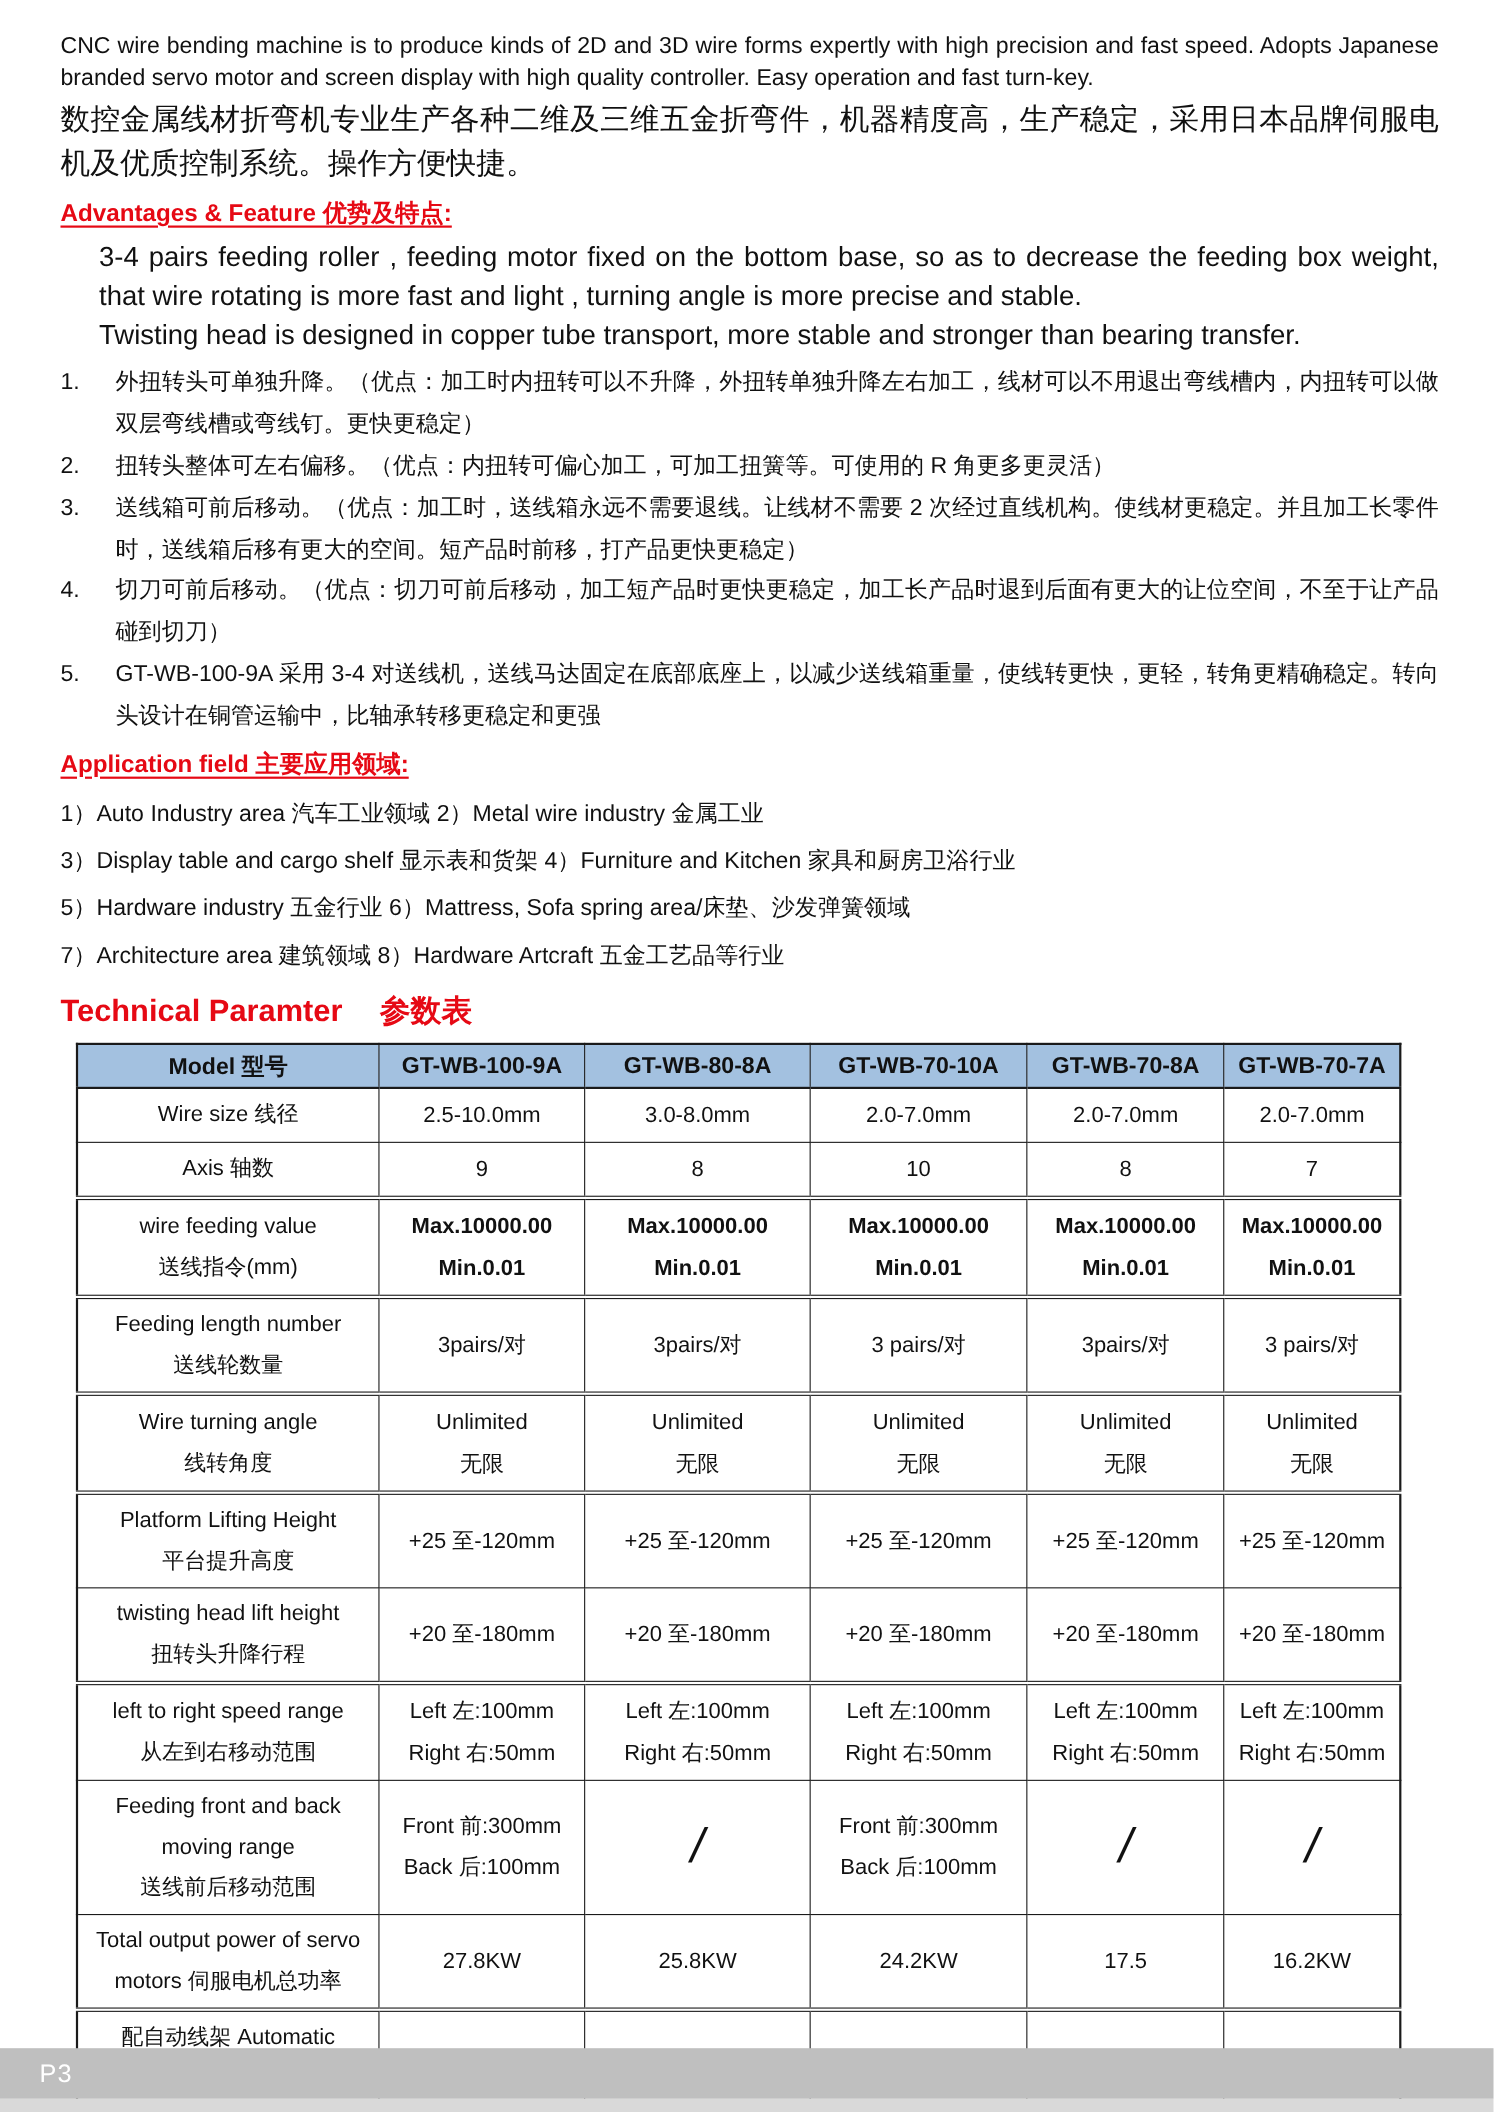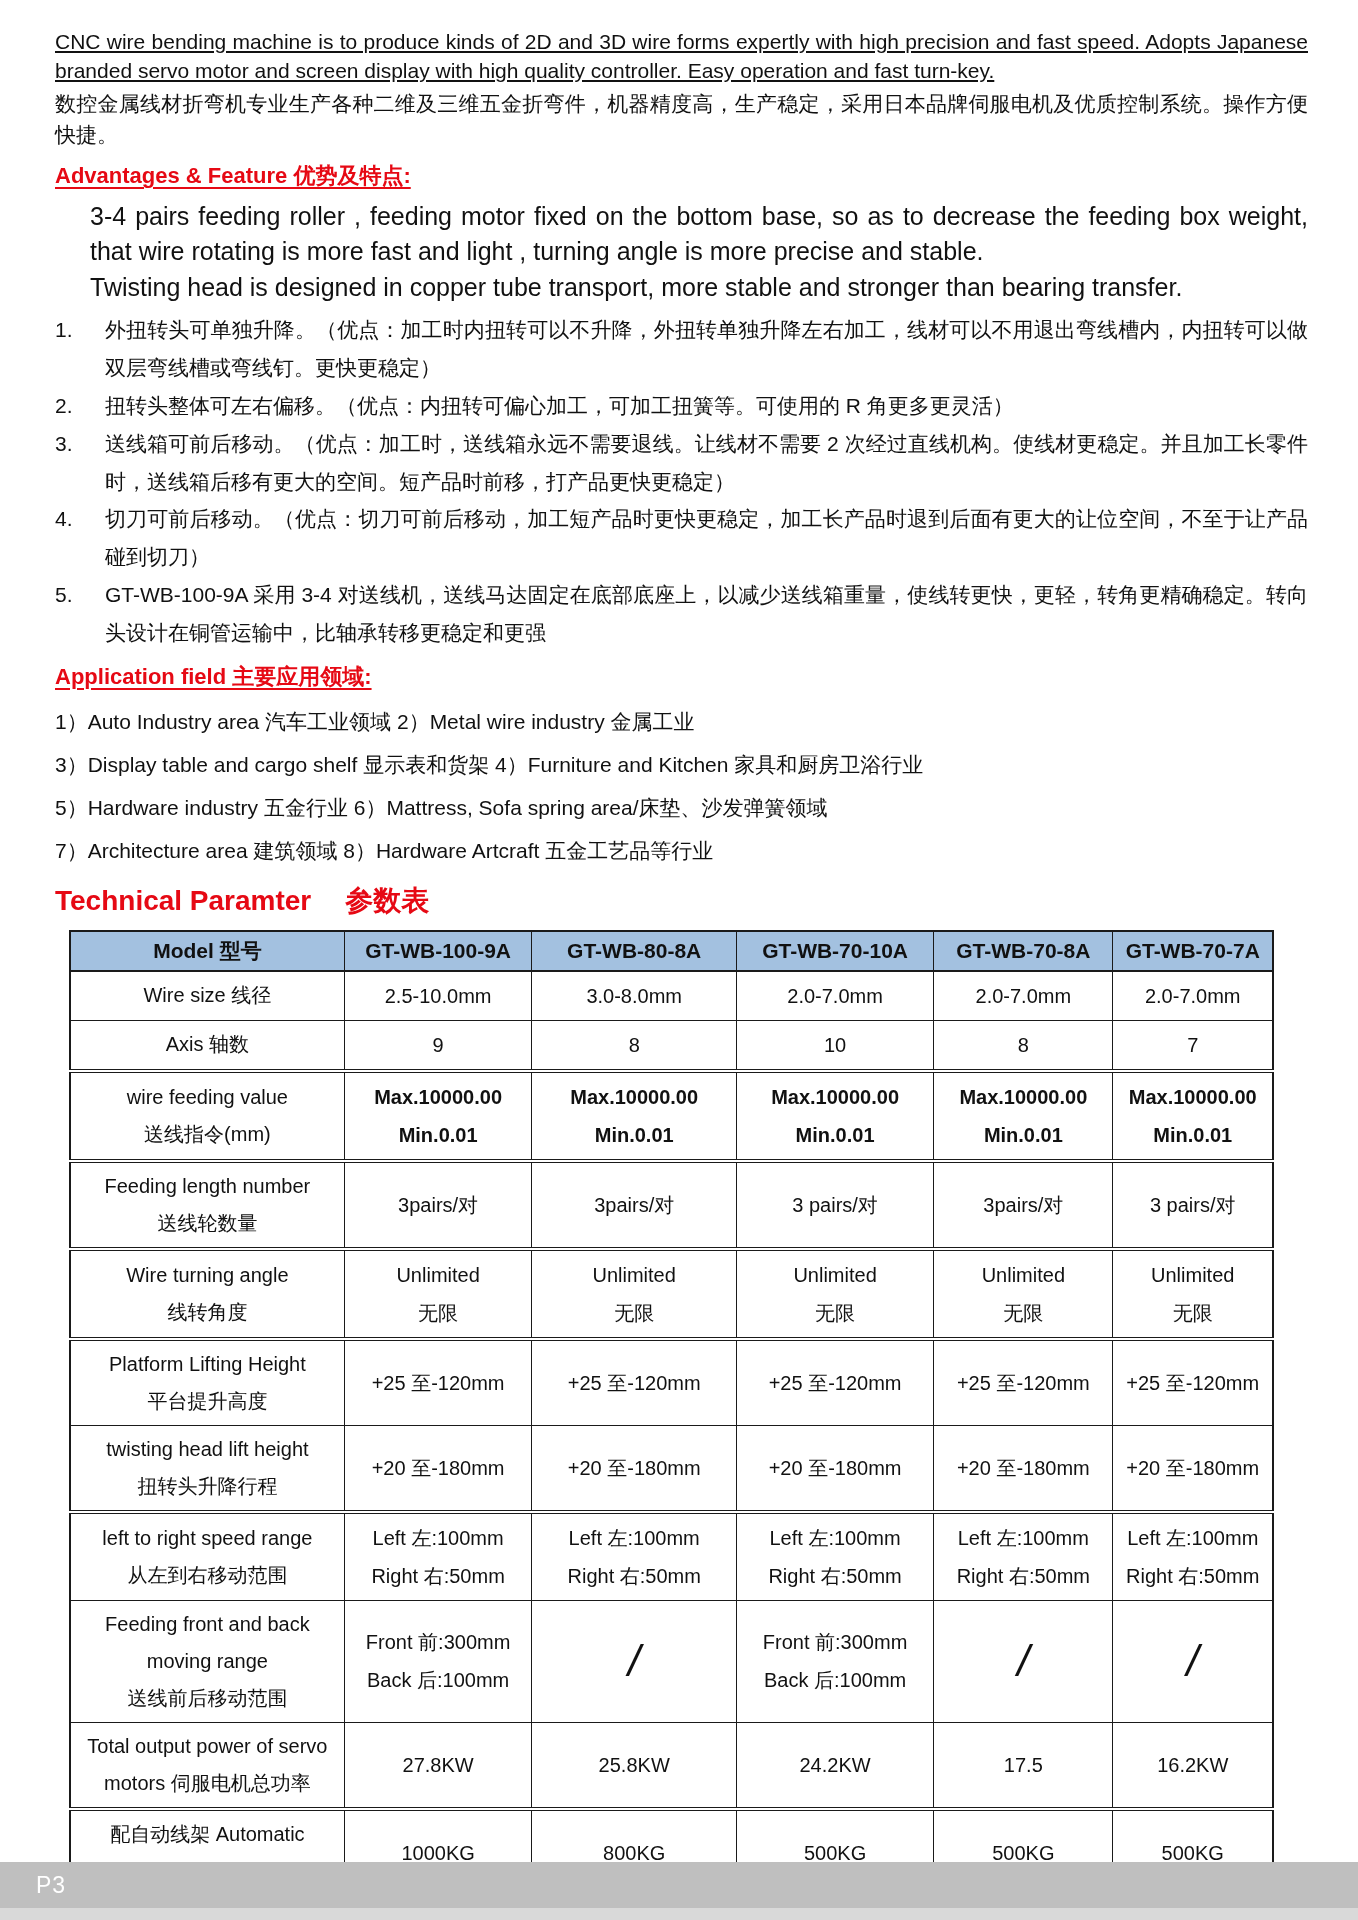--- a/index.html
+++ b/index.html
@@ -7,24 +7,24 @@
     position:relative;
     width:1358px;height:1920px;
     background:#ffffff;
     overflow:hidden;
     font-family:"Liberation Sans","DejaVu Sans",sans-serif;
     color:#111;
     box-sizing:border-box;
     padding:28px 50px 0 55px;
   }
   .para-en{
-    font-size:21px;line-height:1.38;text-align:justify;margin:0;text-decoration:underline;
+    font-size:21px;line-height:1.38;text-align:justify;margin:0;
   }
   .para-zh{
-    font-size:21px;line-height:1.5;text-align:justify;margin:2px 0 0 0;
+    font-size:27px;line-height:1.5;text-align:justify;margin:2px 0 0 0;
   }
   .red-heading{
     color:var(--accent,#e60914);
     font-size:22px;font-weight:bold;
     text-decoration:underline;
     text-decoration-thickness:2px;
     text-underline-offset:4px;
     margin:10px 0 8px 0;
   }
   .adv-intro{margin-left:35px;}

